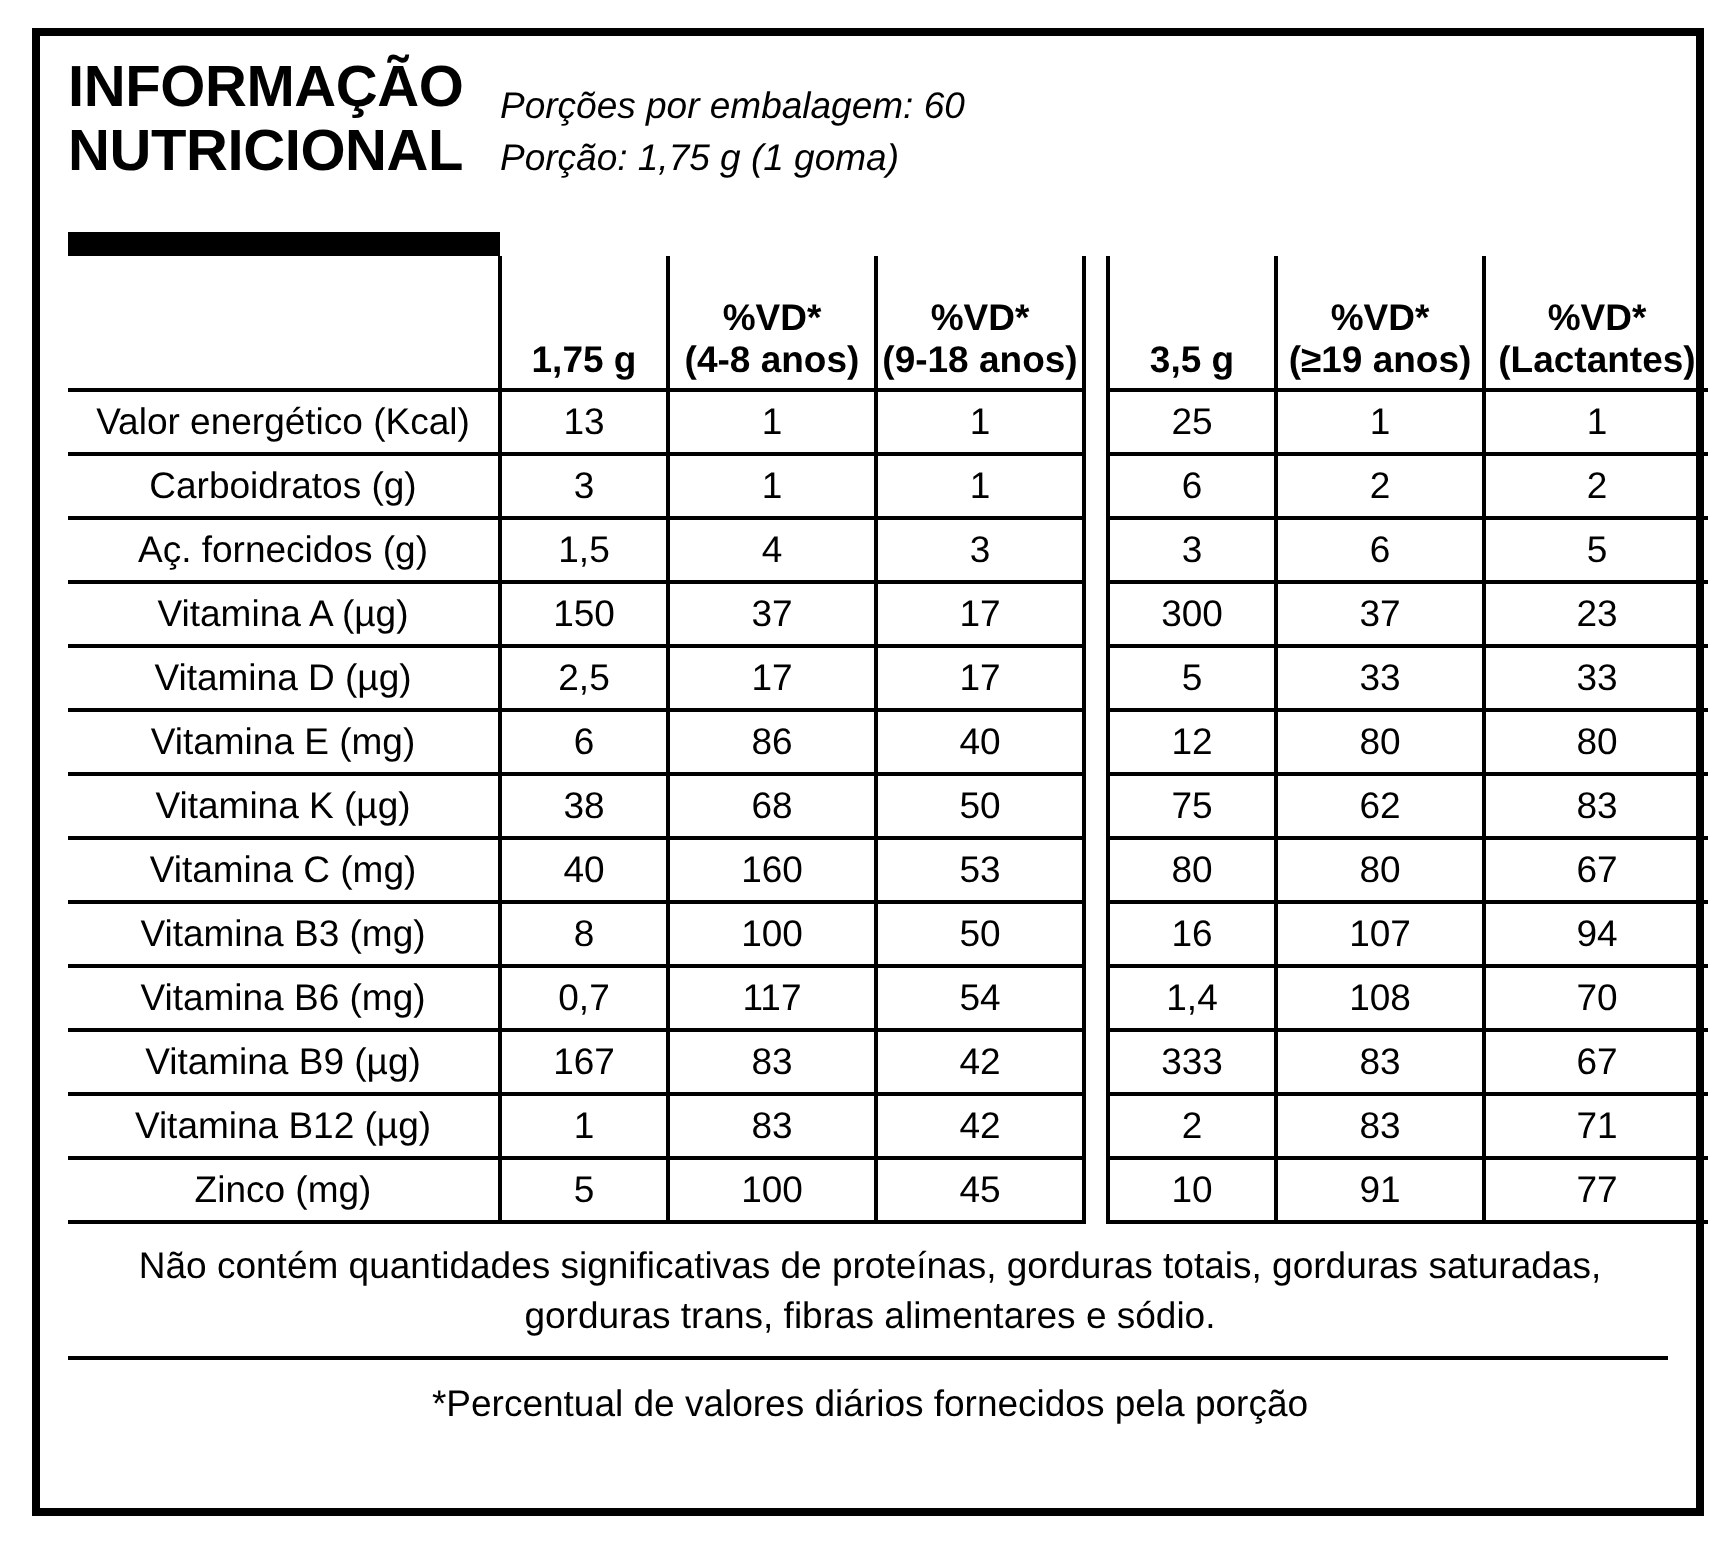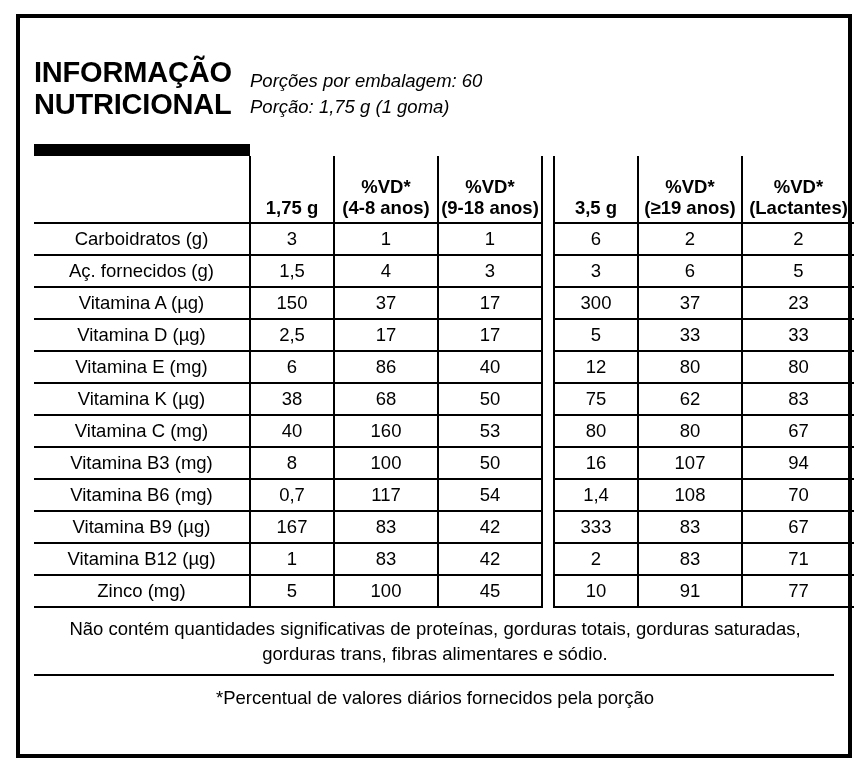--- a/index.html
+++ b/index.html
@@ -23,21 +23,20 @@
     border: 4px solid #000000;
     box-sizing: border-box;
     background: #ffffff;
   }
   .inner {
     position: absolute;
     left: 14px;
     top: 10px;
     right: 14px;
     bottom: 8px;
-    margin-top: 28px;
   }
 
   
   .header {
     display: flex;
     align-items: flex-start;
     height: 86px;
   }
   .title-box {
     width: 216px;
@@ -172,20 +171,30 @@
             <div>(≥19 anos)</div>
           </th>
           <th class="hline-b">
             <div>%VD*</div>
             <div>(Lactantes)</div>
           </th>
         </tr>
       </thead>
       <tbody>
           <tr>
+            <td class="name hline-b">Valor energético (Kcal)</td>
+            <td class="vline-l vline-r hline-b">13</td>
+            <td class="vline-r hline-b">1</td>
+            <td class="vline-r hline-b">1</td>
+            <td></td>
+            <td class="vline-l vline-r hline-b">25</td>
+            <td class="vline-r hline-b">1</td>
+            <td class="hline-b">1</td>
+          </tr>
+          <tr>
             <td class="name hline-b">Carboidratos (g)</td>
             <td class="vline-l vline-r hline-b">3</td>
             <td class="vline-r hline-b">1</td>
             <td class="vline-r hline-b">1</td>
             <td></td>
             <td class="vline-l vline-r hline-b">6</td>
             <td class="vline-r hline-b">2</td>
             <td class="hline-b">2</td>
           </tr>
           <tr>

